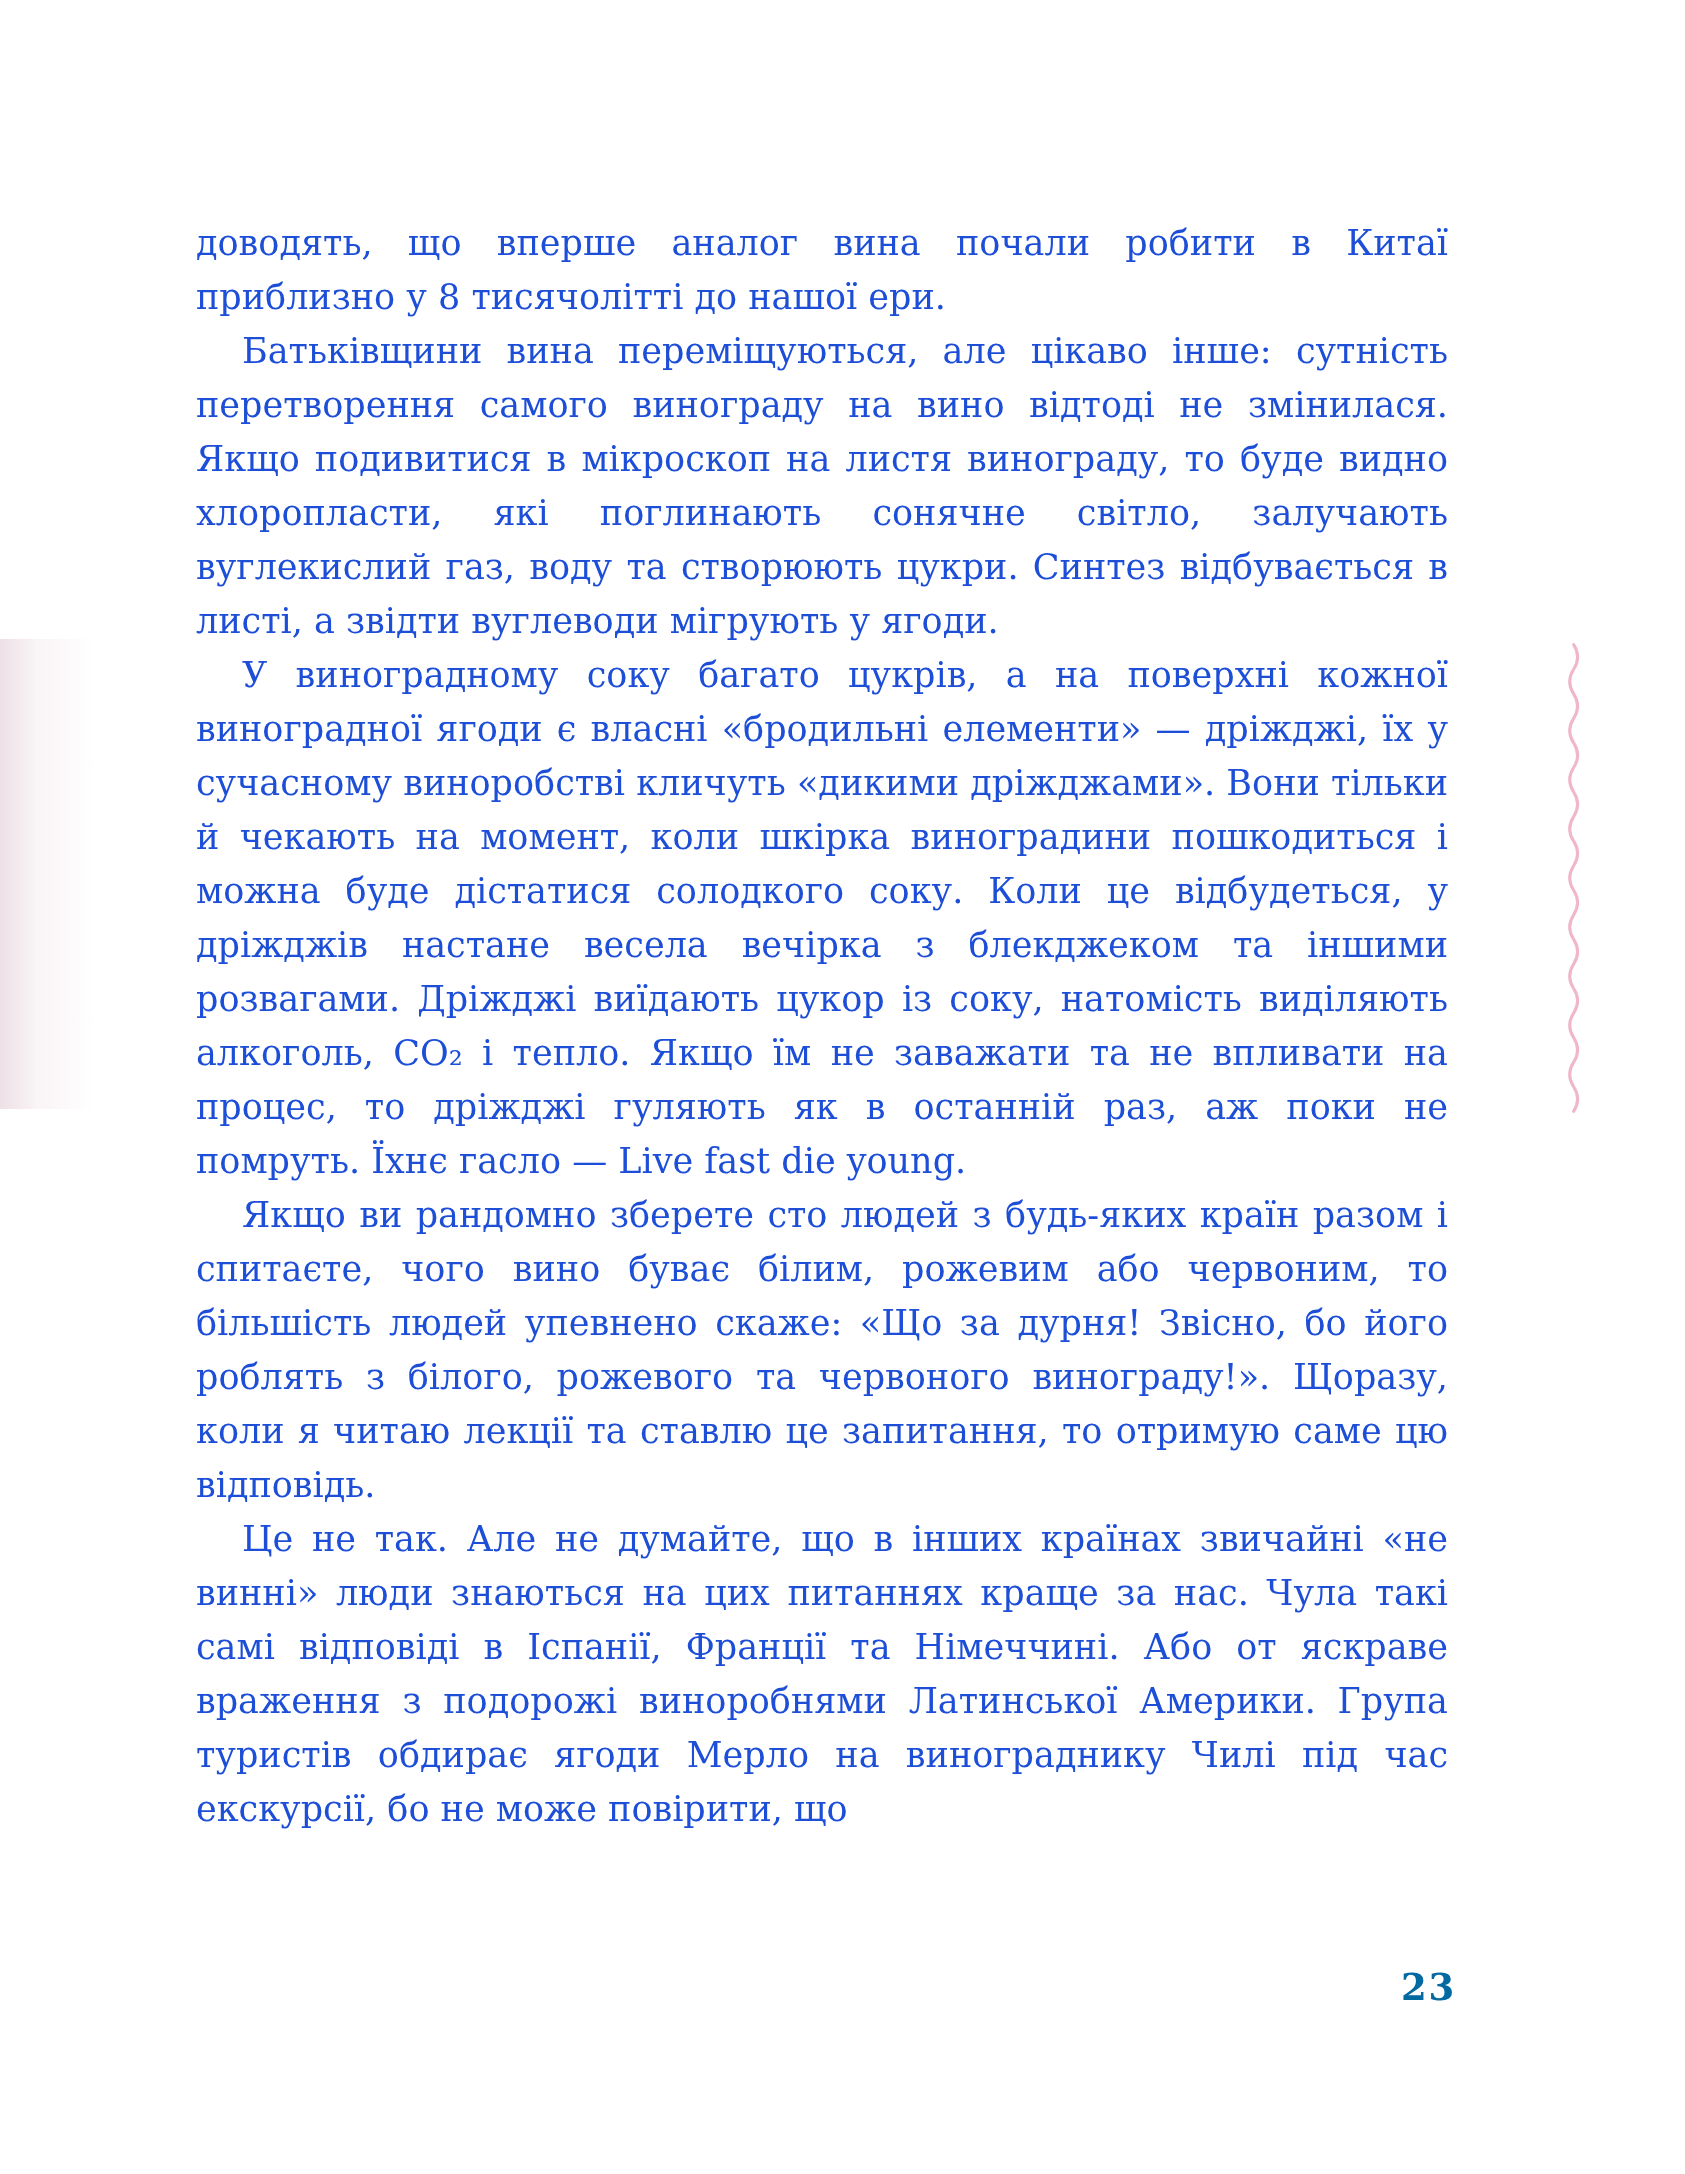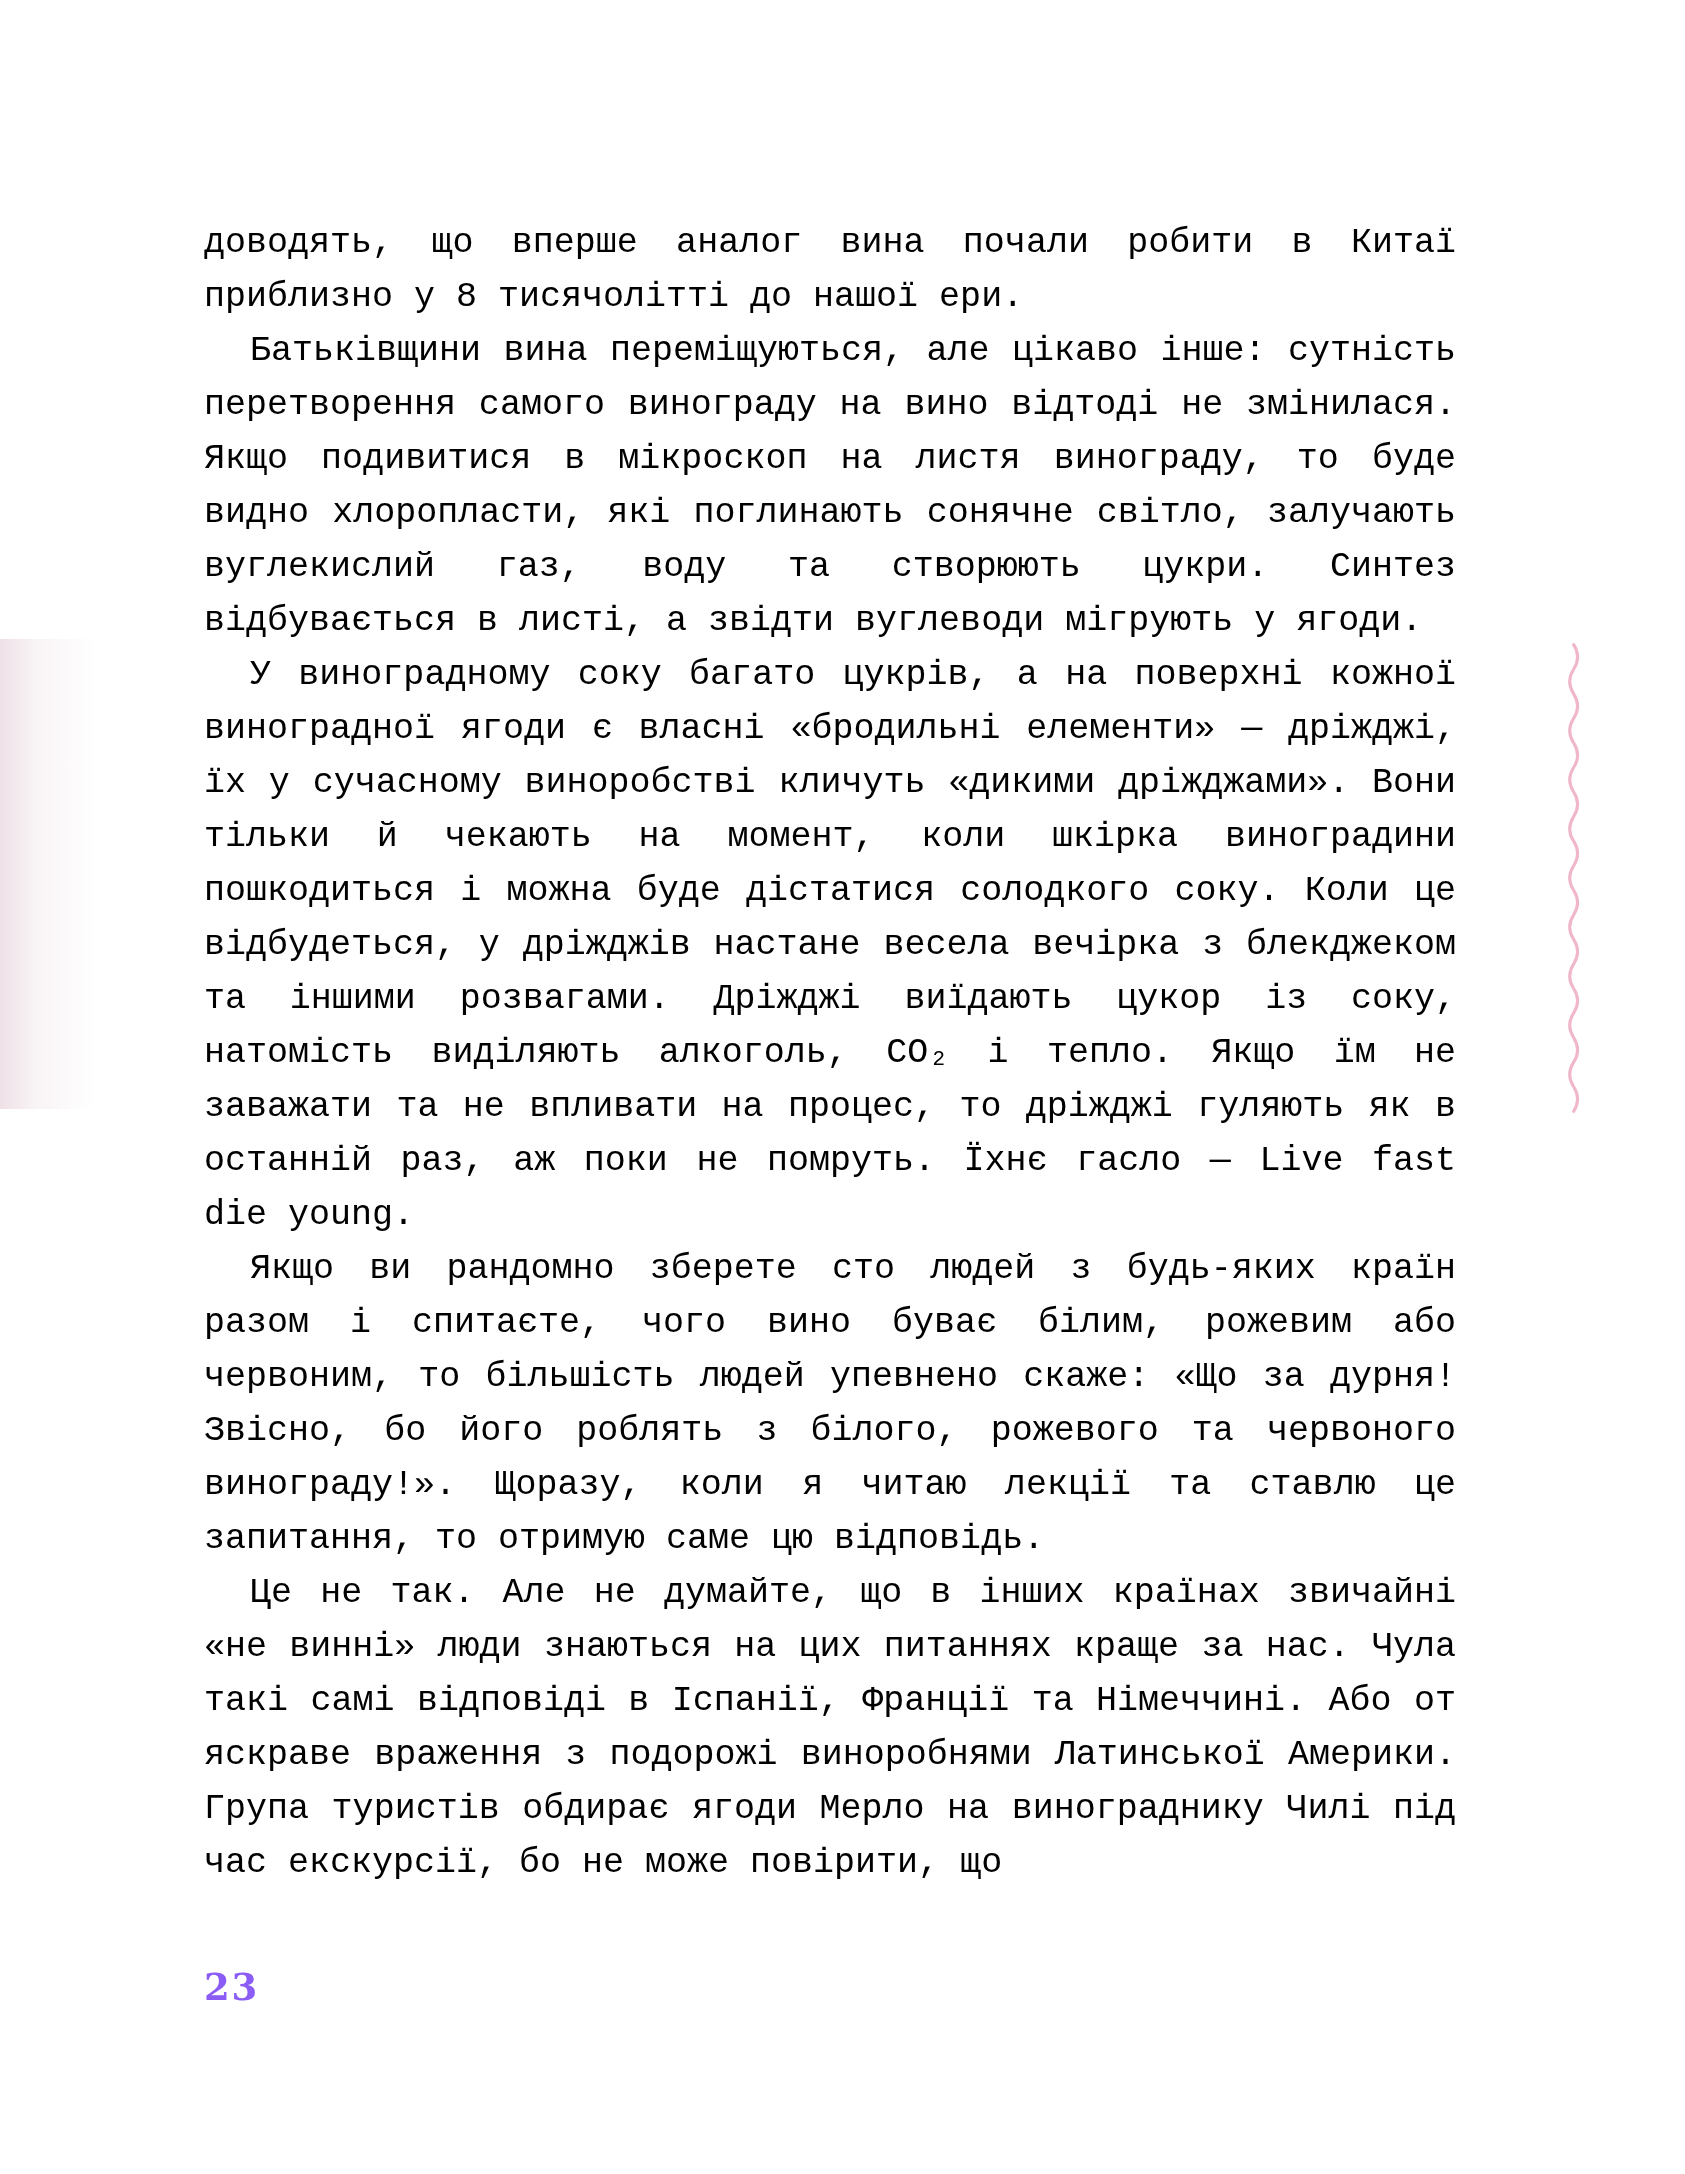--- a/index.html
+++ b/index.html
@@ -29,43 +29,43 @@
   
   .zigzag {
     position: absolute;
     left: 1564px;
     top: 641px;
     pointer-events: none;
   }
 
   .text-block {
     position: absolute;
-    left: 204px;
+    left: 196px;
     top: 216px;
     width: 1252px;
-    color: #000000;
+    color: #1d4ed8;
     font-size: 35px;
     line-height: 54px;
     text-align: justify;
-    font-family: Liberation Mono, monospace;
   }
   .text-block p {
     margin: 0;
     text-indent: 46px;
   }
   .text-block p.no-indent {
     text-indent: 0;
   }
 
   .page-number {
     position: absolute;
     top: 1965px;
     left: 204px;
     width: 1252px;
-    color: #8b5cf6;
+    text-align: right;
+    color: #0369a1;
     font-size: 37px;
     font-weight: bold;
     letter-spacing: 1.8px;
   }
 </style>
 </head>
 <body>
 
 <div class="left-fold"></div>
 

